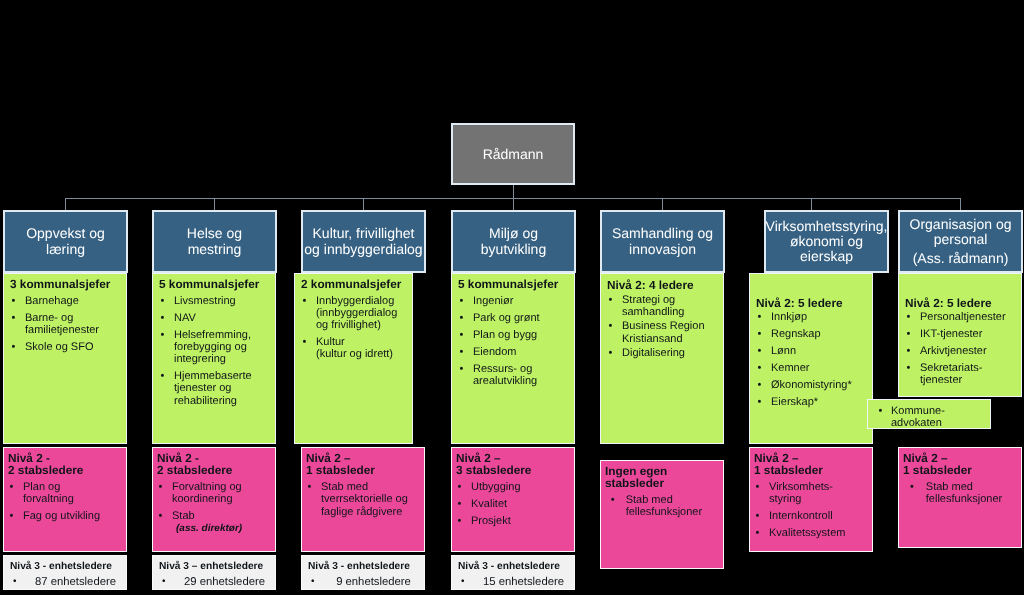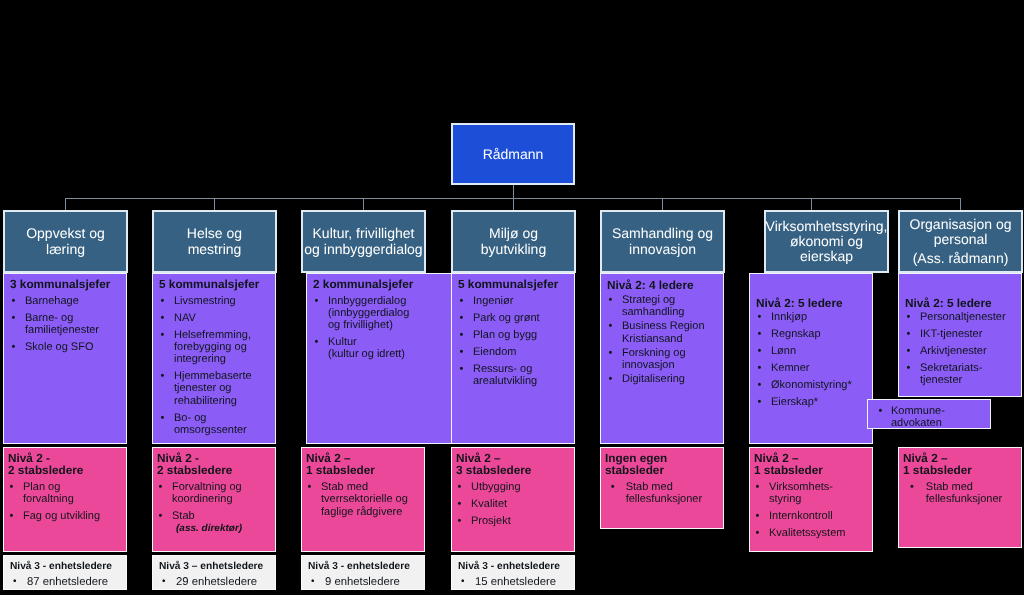--- a/index.html
+++ b/index.html
@@ -4,33 +4,33 @@
 <title>Organisasjonskart</title>
 <style>
   html,body{margin:0;padding:0;background:#000;}
   body{width:1024px;height:595px;overflow:hidden;
        font-family:"Liberation Sans",sans-serif;
        -webkit-font-smoothing:antialiased;
        text-rendering:geometricPrecision;}
   #root{position:relative;width:1024px;height:595px;background:#000;}
   .abs{position:absolute;box-sizing:border-box;}
 
-  .topbox{background:#1d4ed8;border:2px solid #dfeaf3;color:#fff;
+  .topbox{background:#737373;border:2px solid #dfeaf3;color:#fff;
           display:flex;align-items:center;justify-content:center;
           font-size:14px;line-height:1.15;}
 
   .line{background:#7e8d9b;}
 
   .chead{background:#366182;border:2px solid #dfeaf3;color:#fff;
          display:flex;flex-direction:column;align-items:center;
          justify-content:center;text-align:center;
          font-size:14px;line-height:15.1px;white-space:pre;}
   .chead .sp{height:3.5px;}
 
-  .cbody{background:#8b5cf6;border:1px solid #eef4fa;padding:3.5px 2px 2px 6px;}
+  .cbody{background:#bef264;border:1px solid #eef4fa;padding:3.5px 2px 2px 6px;}
   .wbody{background:#ec4899;border:1px solid #f6f9fc;padding:3.5px 2px 2px 4px;}
   .gbody{background:#f1f1f2;border:1px solid #fbfbfb;padding:4.5px 2px 2px 6px;}
 
   .hd{font-weight:bold;font-size:11.8px;color:#0f1419;line-height:12.4px;
       white-space:nowrap;}
   ul.lst{margin:0.8px 0 0 0;padding:0;list-style:none;}
   ul.lst li{position:relative;padding-left:15px;font-size:11px;color:#0f1419;
             line-height:12.3px;margin-top:4.7px;}
   ul.lst li:before{content:"\2022";position:absolute;left:1.5px;top:0;font-size:11px;}
   .ital{font-style:italic;font-weight:bold;font-size:10px;display:block;line-height:11.5px;margin-left:4px;}
@@ -46,21 +46,21 @@
   .wide ul.lst li:before{left:7px;}
   .wide2 ul.lst li{padding-left:20.7px;}
   .wide2 ul.lst li:before{left:5.8px;}
 
   .extrabox{padding-top:0px;}
   .extrabox ul.lst li{padding-left:17px;}
   .extrabox ul.lst li:before{left:4.5px;}
 
   .gbody .hd{font-size:10.2px;line-height:12.5px;}
   .gbody ul.lst{margin:0;}
-  .gbody ul.lst li{font-size:11.3px;padding-left:17px;margin-top:3.2px;}
+  .gbody ul.lst li{font-size:11.3px;padding-left:17px;margin-top:3.2px;text-align:center;}
   .gbody ul.lst li:before{left:3px;font-size:10px;}
 </style>
 </head>
 <body>
 
 <div id="root">
 
   <div class="abs topbox" style="left:451px;top:123px;width:124px;height:62px">
     <div>Rådmann</div>
   </div>
@@ -108,21 +108,20 @@
     <div>Helse og</div>
     <div>mestring</div>
   </div>
   <div class="abs cbody" style="left:152px;top:273px;width:124px;height:171px">
     <div class="hd">5 kommunalsjefer</div>
     <ul class="lst">
       <li>Livsmestring</li>
       <li>NAV</li>
       <li>Helsefremming, forebygging og integrering</li>
       <li>Hjemmebaserte tjenester og rehabilitering</li>
-      <li>Bo- og omsorgssenter</li>
     </ul>
   </div>
   <div class="abs wbody" style="left:152px;top:447px;width:124px;height:105px">
     <div class="hd">Nivå 2 -</div>
     <div class="hd">2 stabsledere</div>
     <ul class="lst">
       <li>Forvaltning og koordinering</li>
       <li><span>Stab</span><span class="ital">(ass. direktør)</span></li>
     </ul>
   </div>
@@ -130,21 +129,21 @@
     <div class="hd sm">Nivå 3 – enhetsledere</div>
     <ul class="lst">
       <li>29 enhetsledere</li>
     </ul>
   </div>
 
   <div class="abs chead" style="left:301px;top:210px;width:125px;height:63px">
     <div>Kultur, frivillighet</div>
     <div>og innbyggerdialog</div>
   </div>
-  <div class="abs cbody" style="left:306px;top:273px;width:148px;height:171px">
+  <div class="abs cbody" style="left:294px;top:273px;width:119px;height:171px">
     <div class="hd">2 kommunalsjefer</div>
     <ul class="lst">
       <li>
         <div>Innbyggerdialog</div>
         <div>(innbyggerdialog</div>
         <div>og frivillighet)</div>
       </li>
       <li>
         <div>Kultur</div>
         <div>(kultur og idrett)</div>
@@ -197,25 +196,24 @@
 
   <div class="abs chead" style="left:600px;top:210px;width:125px;height:63px">
     <div>Samhandling og</div>
     <div>innovasjon</div>
   </div>
   <div class="abs cbody tight2" style="left:600px;top:273px;width:124px;height:171px">
     <div class="hd">Nivå 2: 4 ledere</div>
     <ul class="lst">
       <li>Strategi og samhandling</li>
       <li>Business Region Kristiansand</li>
-      <li>Forskning og innovasjon</li>
       <li>Digitalisering</li>
     </ul>
   </div>
-  <div class="abs wbody wide2" style="left:600px;top:447px;width:124px;height:82px">
+  <div class="abs wbody wide2" style="left:600px;top:460px;width:124px;height:109px">
     <div class="hd">Ingen egen</div>
     <div class="hd">stabsleder</div>
     <ul class="lst">
       <li>Stab med fellesfunksjoner</li>
     </ul>
   </div>
 
   <div class="abs chead" style="left:764px;top:210px;width:125px;height:63px">
     <div>Virksomhetsstyring,</div>
     <div>økonomi og</div>

